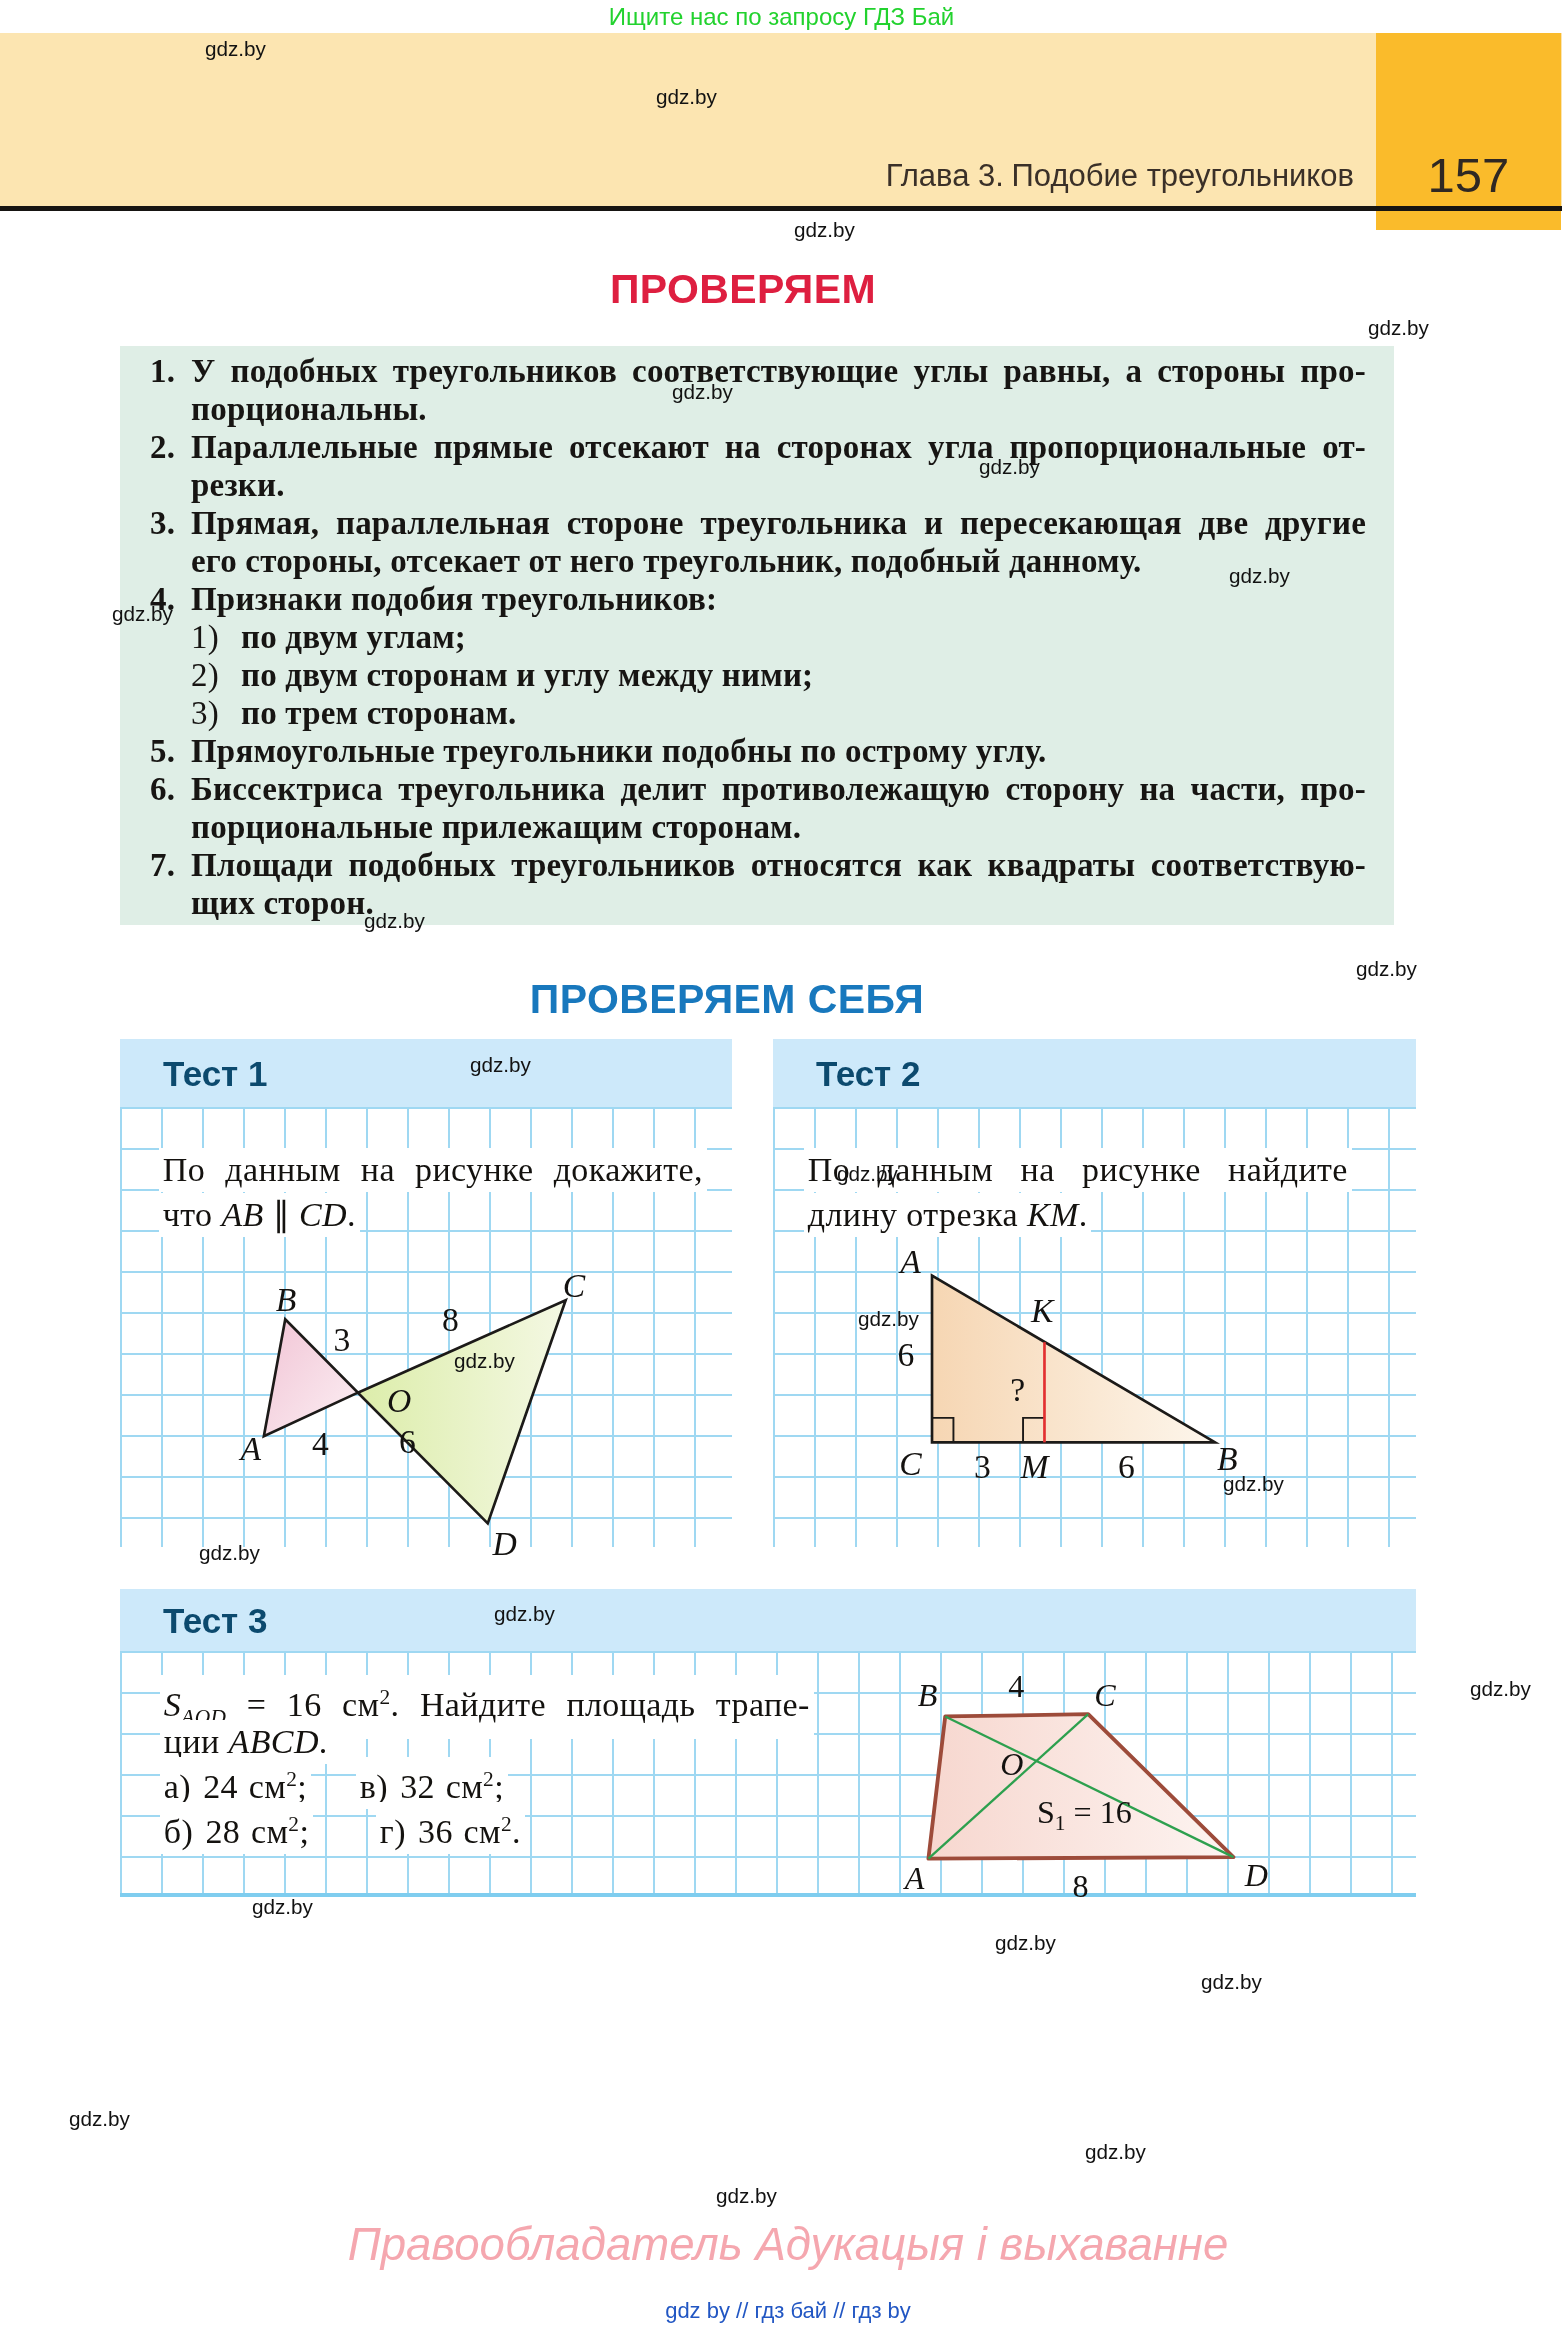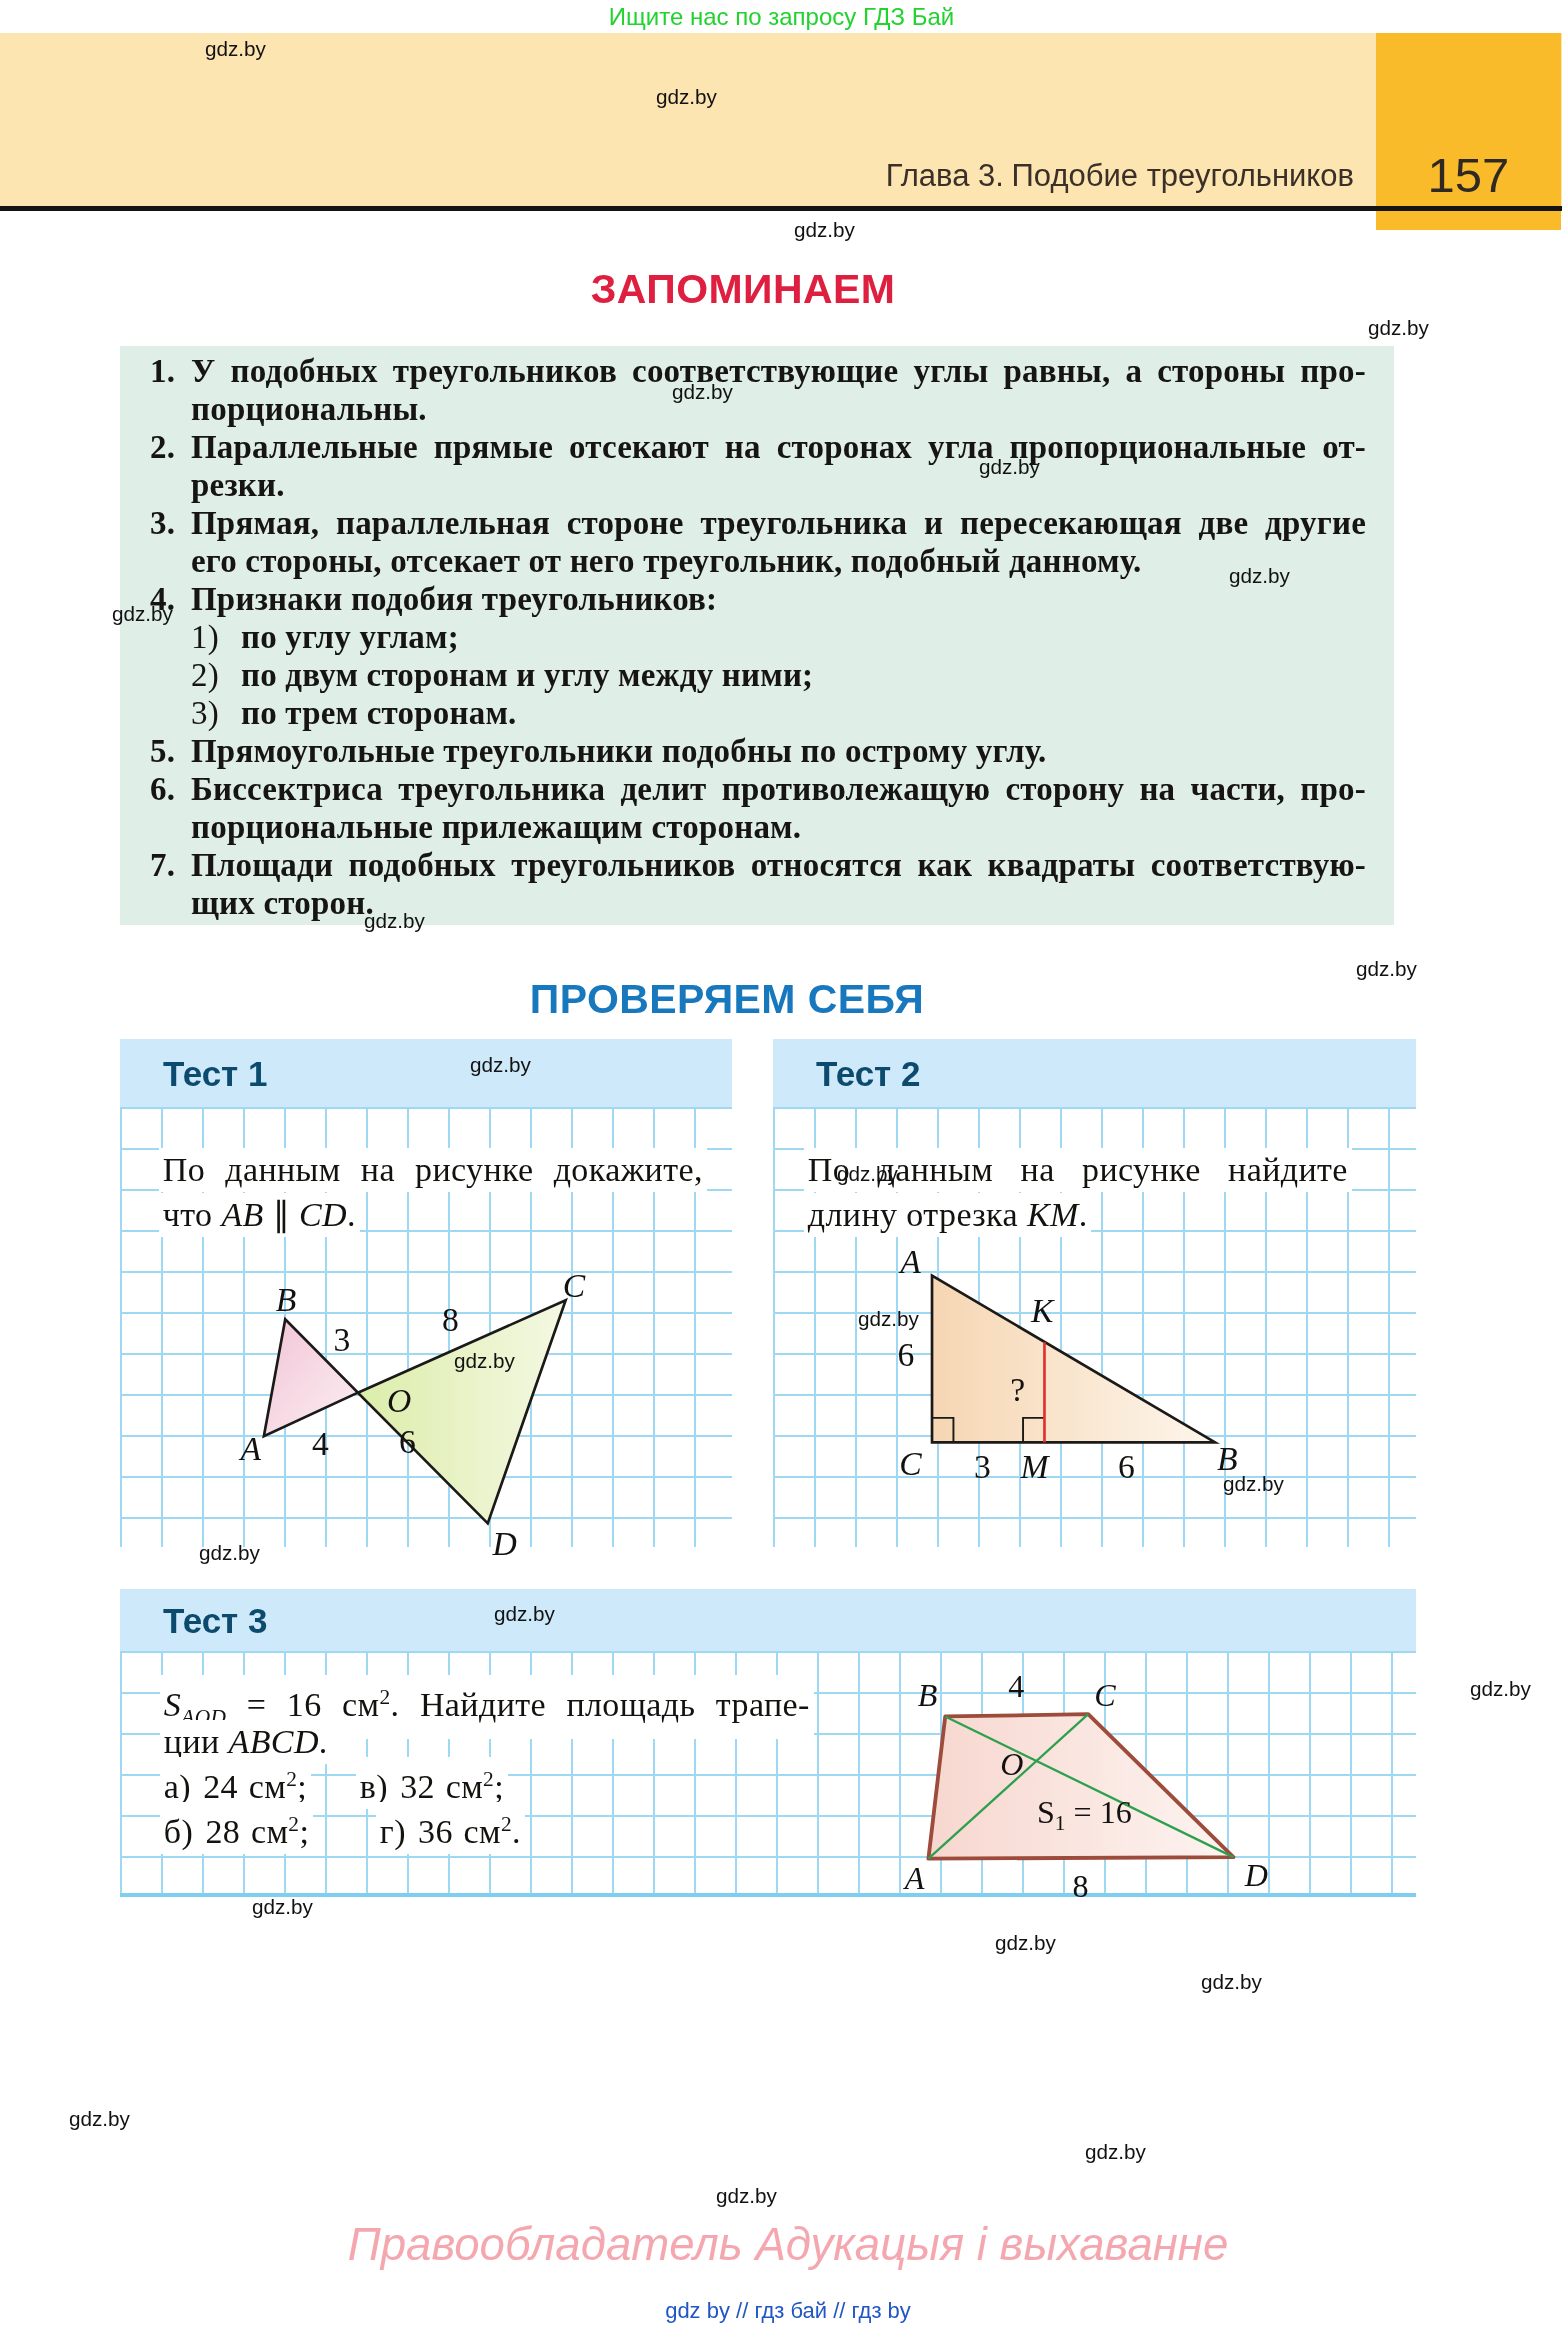--- a/index.html
+++ b/index.html
@@ -67,21 +67,21 @@
 <div class="page">
 
   <div class="banner">Ищите нас по запросу ГДЗ Бай</div>
 
   <div class="hdr-band"></div>
   <div class="hdr-tab"></div>
   <div class="page-num">157</div>
   <div class="chapter"><span class="pref">Глава 3.</span><span>Подобие треугольников</span></div>
   <div class="rule"></div>
 
-  <div class="memo-title">ЗАПОМИНАЕМ</div>
+  <div class="memo-title">ПРОВЕРЯЕМ</div>
 
   <div class="memo-box">
     <div class="memo-list">
       <div class="mrow">
         <span class="mnum">1.</span>
         <div class="mtext">
             <div class="j">У подобных треугольников соответствующие углы равны, а стороны про-</div>
             <div>порциональны.</div>
           </div>
       </div>
@@ -101,21 +101,21 @@
       </div>
       <div class="mrow">
         <span class="mnum">4.</span>
         <div class="mtext">
             <div>Признаки подобия треугольников:</div>
           </div>
       </div>
       <div class="mrow sub">
         <span class="mnum">1)</span>
         <div class="mtext">
-            <div>по углу углам;</div>
+            <div>по двум углам;</div>
           </div>
       </div>
       <div class="mrow sub">
         <span class="mnum">2)</span>
         <div class="mtext">
             <div>по двум сторонам и углу между ними;</div>
           </div>
       </div>
       <div class="mrow sub">
         <span class="mnum">3)</span>

